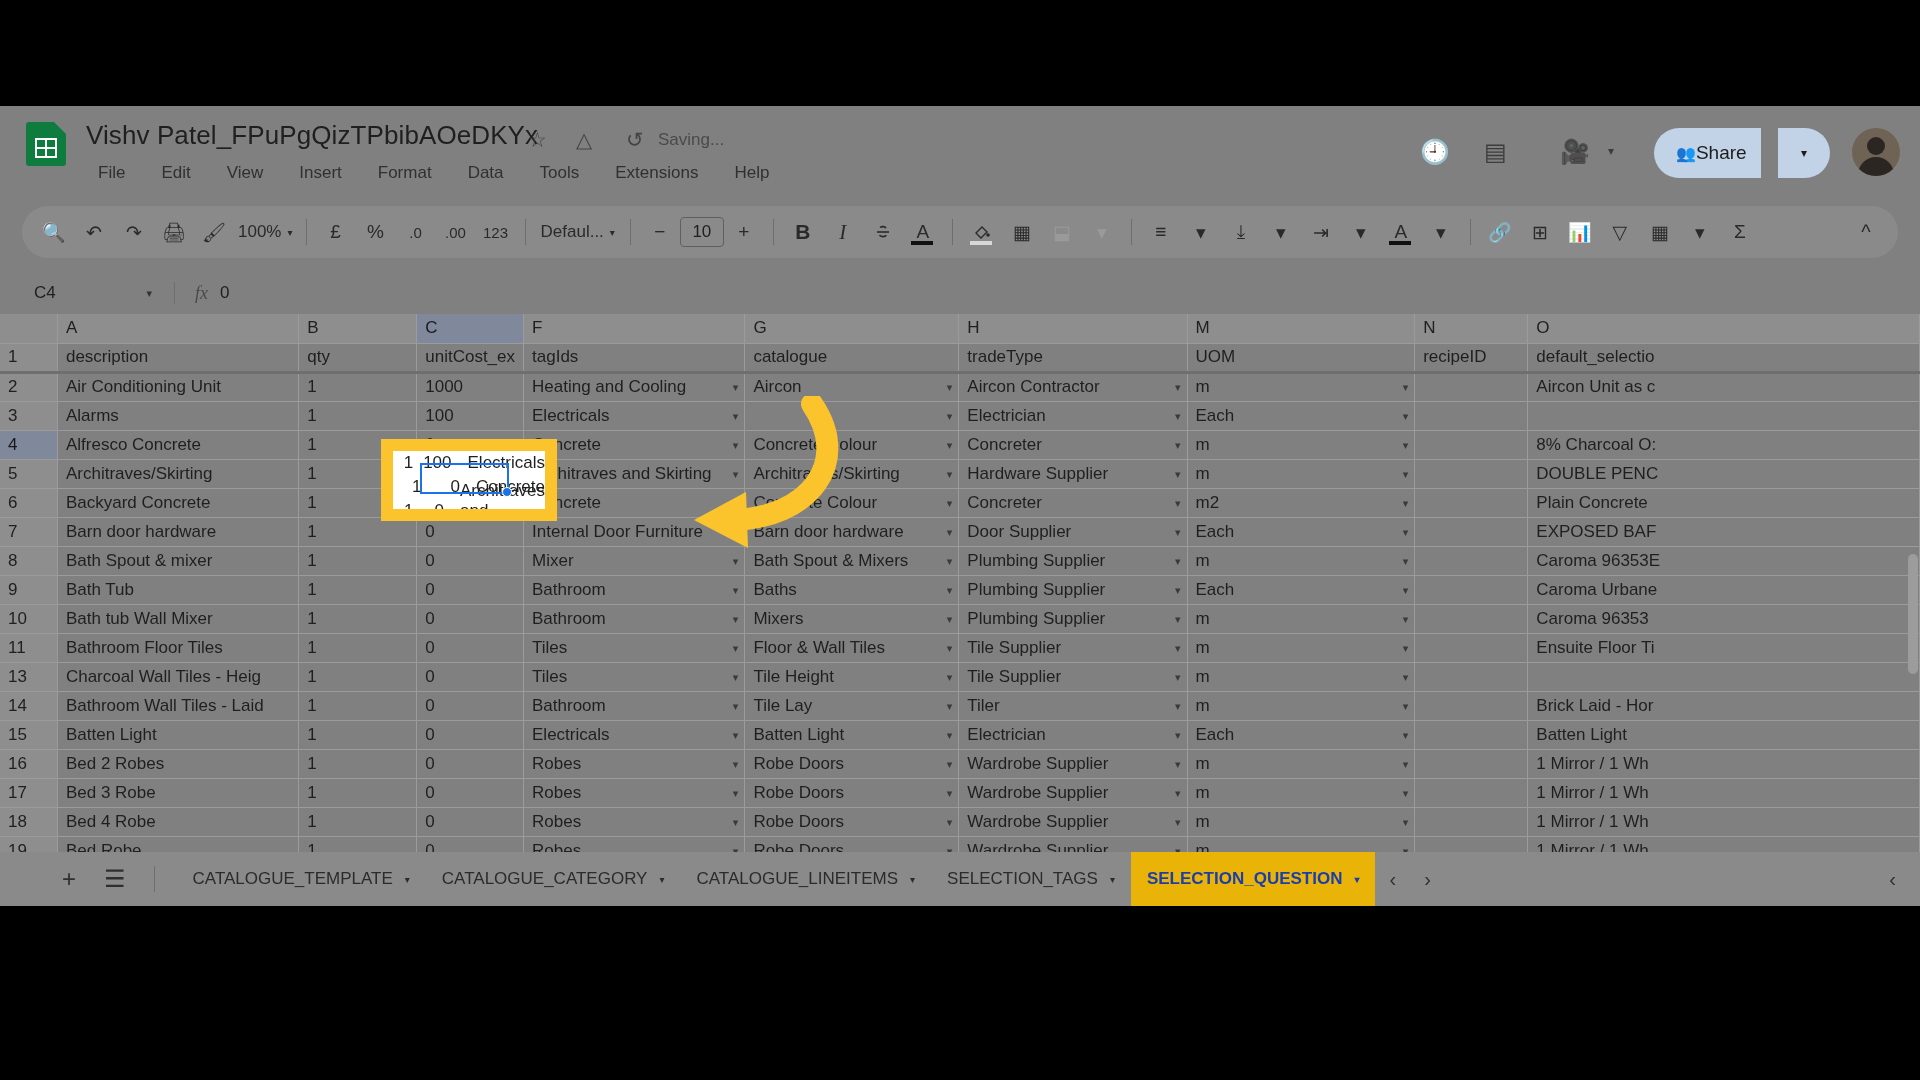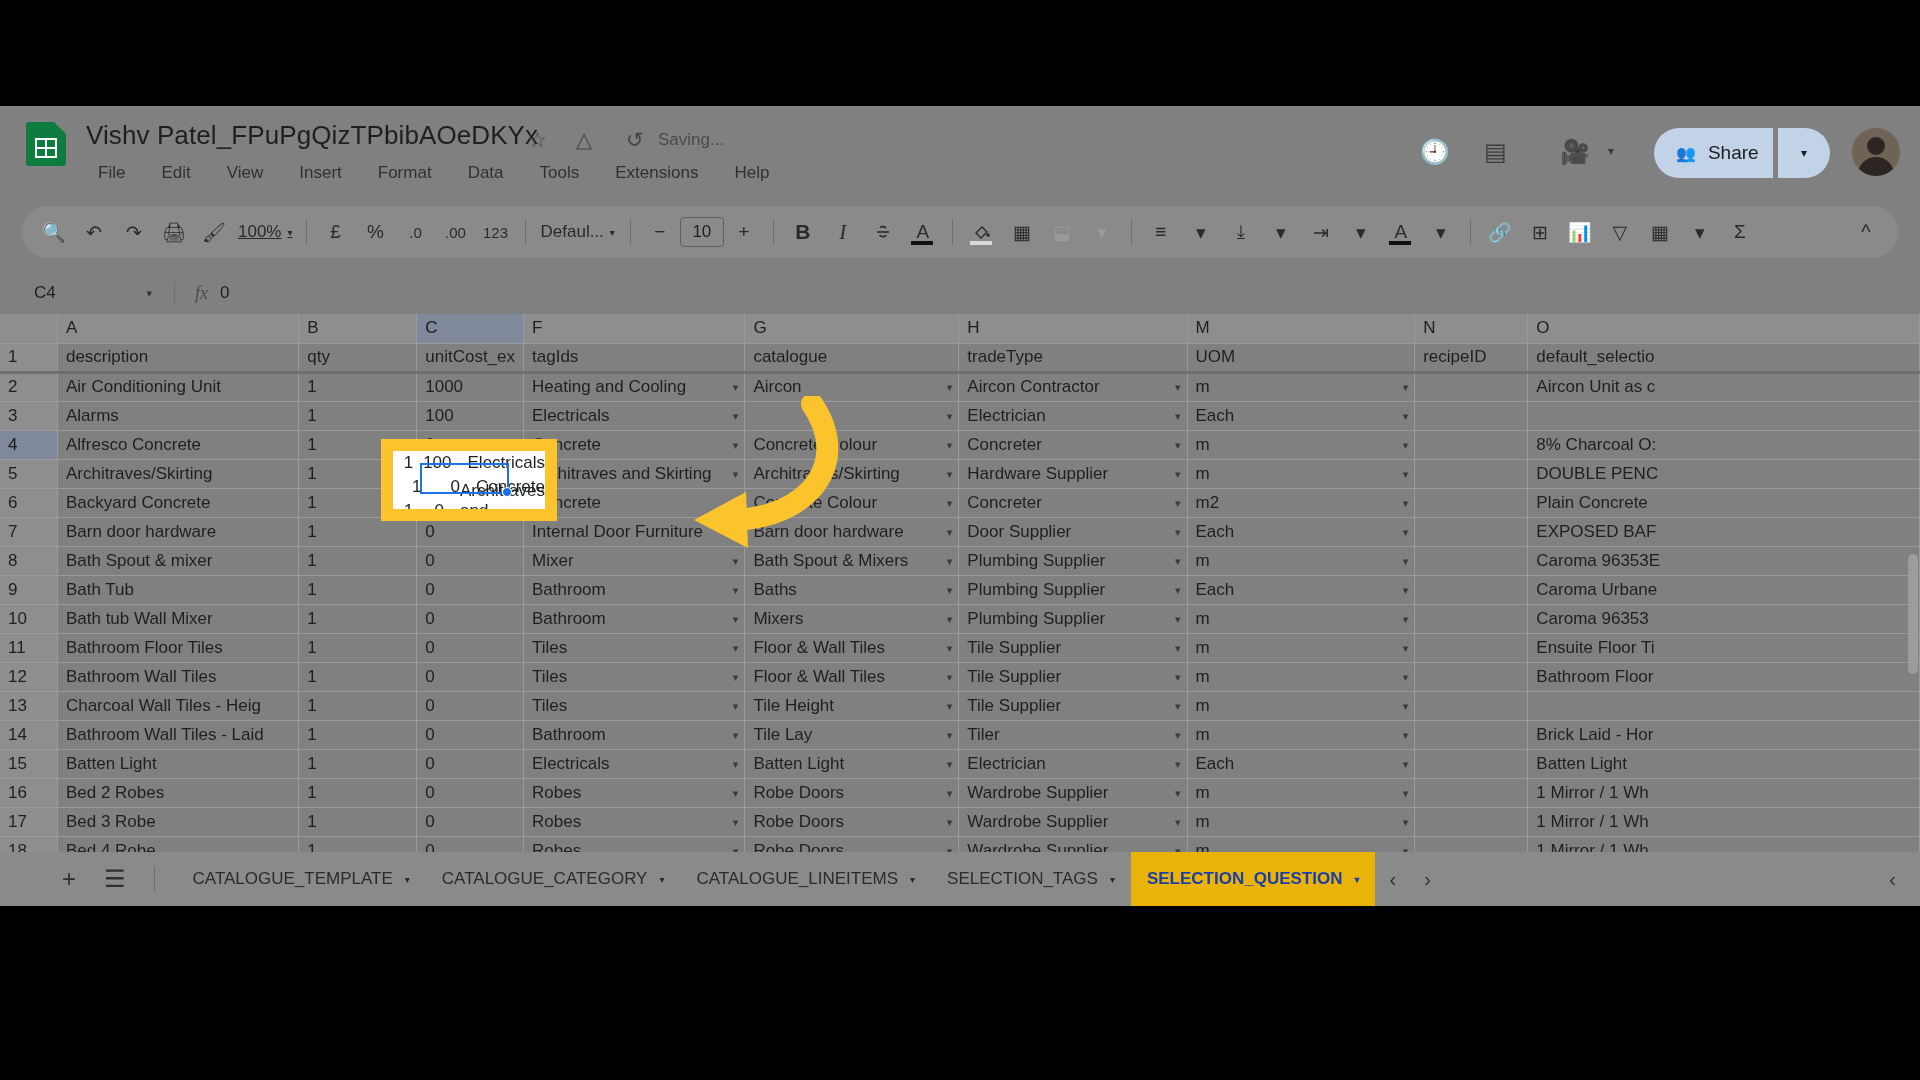--- a/index.html
+++ b/index.html
@@ -60,21 +60,21 @@
   }
   #history-icon { left:1420px; }
   #comment-icon { left:1484px; }
   #meet-icon { left:1560px; }
   #meet-caret { left:1608px; top:38px; font-size:12px; }
   .share-btn {
     position:absolute; left:1654px; top:22px; height:50px;
     background:#c2d3e8; border-radius:25px 0 0 25px; display:flex; align-items:center;
     padding:0 14px 0 22px; cursor:pointer;
   }
-  .share-btn .lbl { font-size:19px; color:#1d1d1d; margin-left:12px; white-space:nowrap;}
+  .share-btn .lbl { font-size:19px; color:#1d1d1d; margin-left:0; white-space:nowrap;}
   .share-caret {
     position:absolute; left:1778px; top:22px; width:52px; height:50px;
     background:#c2d3e8; border-radius:0 25px 25px 0; display:flex;align-items:center;justify-content:center;
     font-size:12px;color:#1d1d1d;cursor:pointer;
   }
   .avatar {
     position:absolute; left:1852px; top:22px; width:48px;height:48px;border-radius:50%;
     background:#6f6356; overflow:hidden; cursor:pointer;
   }
   .avatar .head{position:absolute;left:15px;top:9px;width:18px;height:18px;border-radius:50%;background:#2c2622;}
@@ -84,21 +84,21 @@
   .toolbar {
     position:absolute; left:22px; top:100px; width:1876px; height:52px;
     background:#8a8a8a; border-radius:26px; display:flex; align-items:center; padding:0 12px;
   }
   .tb {
     height:40px; min-width:40px; display:flex;align-items:center;justify-content:center;
     font-size:19px;color:#2a2a2a;cursor:pointer;border-radius:6px;padding:0 6px;white-space:nowrap;
   }
   .tb.small { font-size:15px; }
   .tb-sep { width:1px;height:26px;background:#6e6e6e;margin:0 9px; }
-  .zoomctl { font-size:17px; padding:0 4px;text-decoration:underline; }
+  .zoomctl { font-size:17px; padding:0 4px; }
   .caret { font-size:10px; margin-left:6px; color:#2a2a2a; }
   .fontbox { font-size:17px; padding:0 6px; color:#2a2a2a;}
   .fsbox {
     width:44px;height:30px;border:1px solid #5f5f5f;border-radius:4px;
     display:flex;align-items:center;justify-content:center;font-size:17px;color:#1f1f1f;background:#8a8a8a;
   }
   .tb.bold{font-weight:bold;font-size:21px;}
   .tb.ital{font-style:italic;font-size:21px;font-family:"Liberation Serif",serif;}
   .textcolor{position:relative;}
   .textcolor .bar{position:absolute;left:8px;bottom:7px;width:22px;height:4px;background:#111;}
@@ -473,32 +473,20 @@
             <td class="num">1</td>
             <td class="num">0</td>
             <td>Tiles<span class="dv">▾</span></td>
             <td>Floor &amp; Wall Tiles<span class="dv">▾</span></td>
             <td>Tile Supplier<span class="dv">▾</span></td>
             <td>m<span class="dv">▾</span></td>
             <td></td>
             <td class="num">Ensuite Floor Ti</td>
           </tr>
           <tr>
-            <td class="rowhdr">12</td>
-            <td>Bathroom Wall Tiles</td>
-            <td class="num">1</td>
-            <td class="num">0</td>
-            <td>Tiles<span class="dv">▾</span></td>
-            <td>Floor &amp; Wall Tiles<span class="dv">▾</span></td>
-            <td>Tile Supplier<span class="dv">▾</span></td>
-            <td>m<span class="dv">▾</span></td>
-            <td></td>
-            <td class="num">Bathroom Floor</td>
-          </tr>
-          <tr>
             <td class="rowhdr">13</td>
             <td>Charcoal Wall Tiles - Heig</td>
             <td class="num">1</td>
             <td class="num">0</td>
             <td>Tiles<span class="dv">▾</span></td>
             <td>Tile Height<span class="dv">▾</span></td>
             <td>Tile Supplier<span class="dv">▾</span></td>
             <td>m<span class="dv">▾</span></td>
             <td></td>
             <td class="num"></td>

